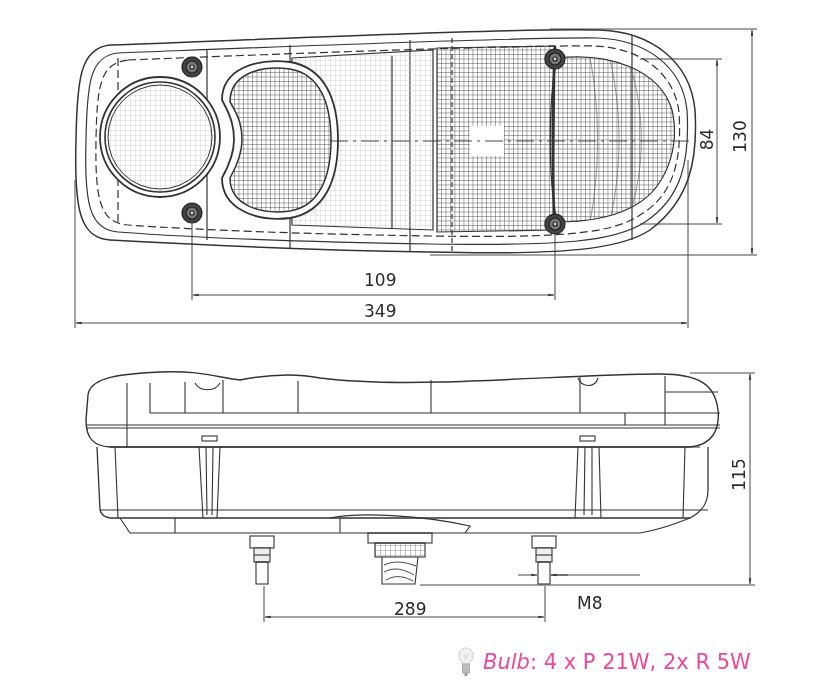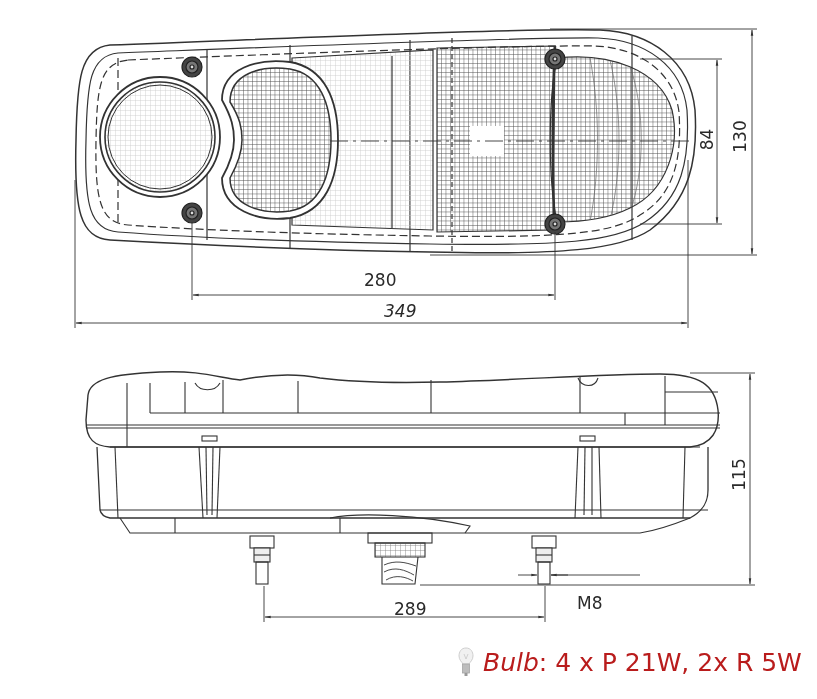--- a/index.html
+++ b/index.html
@@ -5,21 +5,21 @@
     html, body { margin: 0; padding: 0; background: #ffffff; }
     body { width: 817px; height: 699px; position: relative; overflow: hidden;
            font-family: "DejaVu Sans", sans-serif; color: #2a2a2a; }
     #drawing { position: absolute; left: 0; top: 0; width: 817px; height: 699px; }
     .dim-label { position: absolute; font-family: "DejaVu Sans", sans-serif;
                  font-size: 17px; color: #2a2a2a; line-height: 1; white-space: nowrap; }
     .dim-label.vert { transform: rotate(-90deg); transform-origin: center center; }
     .bulb-line { position: absolute; left: 457px; top: 646px; height: 32px;
                  display: flex; align-items: center; gap: 8px; }
     .bulb-icon { width: 18px; height: 30px; }
-    .bulb-text { font-size: 25px; color: #b91c1c; white-space: nowrap; }
+    .bulb-text { font-size: 21px; color: #ec4899; white-space: nowrap; }
     .bulb-text .kw { font-style: italic; }
   </style>
 </head>
 <body>
 
 <svg id="drawing" viewBox="0 0 817 699" xmlns="http://www.w3.org/2000/svg">
   <defs>
     <pattern id="gridLight" width="5" height="5" patternUnits="userSpaceOnUse">
       <path d="M5 0 L0 0 0 5" fill="none" stroke="#c8c8c8" stroke-width="0.8"></path>
     </pattern>
@@ -179,22 +179,22 @@
     <line x1="264" y1="586" x2="264" y2="622"></line>
     <line x1="545" y1="586" x2="545" y2="622"></line>
     <line x1="265" y1="617" x2="544" y2="617" marker-start="url(#arr)" marker-end="url(#arr)"></line>
 
     <line x1="518" y1="575" x2="537" y2="575" marker-end="url(#arr)"></line>
     <line x1="568" y1="575" x2="551" y2="575" marker-end="url(#arr)"></line>
     <line x1="551" y1="575" x2="640" y2="575"></line>
   </g>
 </svg>
 
-<div class="dim-label" style="left:364px; top:272px;">280</div>
-<div class="dim-label" style="left:384px; top:303px;font-style:italic;">349</div>
+<div class="dim-label" style="left:364px; top:272px;">109</div>
+<div class="dim-label" style="left:364px; top:303px;">349</div>
 <div class="dim-label vert" style="left:697px; top:131px;">84</div>
 <div class="dim-label vert" style="left:724px; top:128px;">130</div>
 <div class="dim-label vert" style="left:723px; top:466px;">115</div>
 <div class="dim-label" style="left:394px; top:601px;">289</div>
 <div class="dim-label" style="left:577px; top:556px;margin-top:39px;">M8</div>
 
 <div class="bulb-line">
   <svg class="bulb-icon" viewBox="0 0 18 30">
     <path d="M9 1 C14 1 16 5 16 9 C16 13 13 15 12 17 L6 17 C5 15 2 13 2 9 C2 5 4 1 9 1 Z" fill="#f1f1f1" stroke="#cfcfcf" stroke-width="1"></path>
     <path d="M7 7 L9 12 L11 7" fill="none" stroke="#c8c8c8" stroke-width="0.8"></path>

